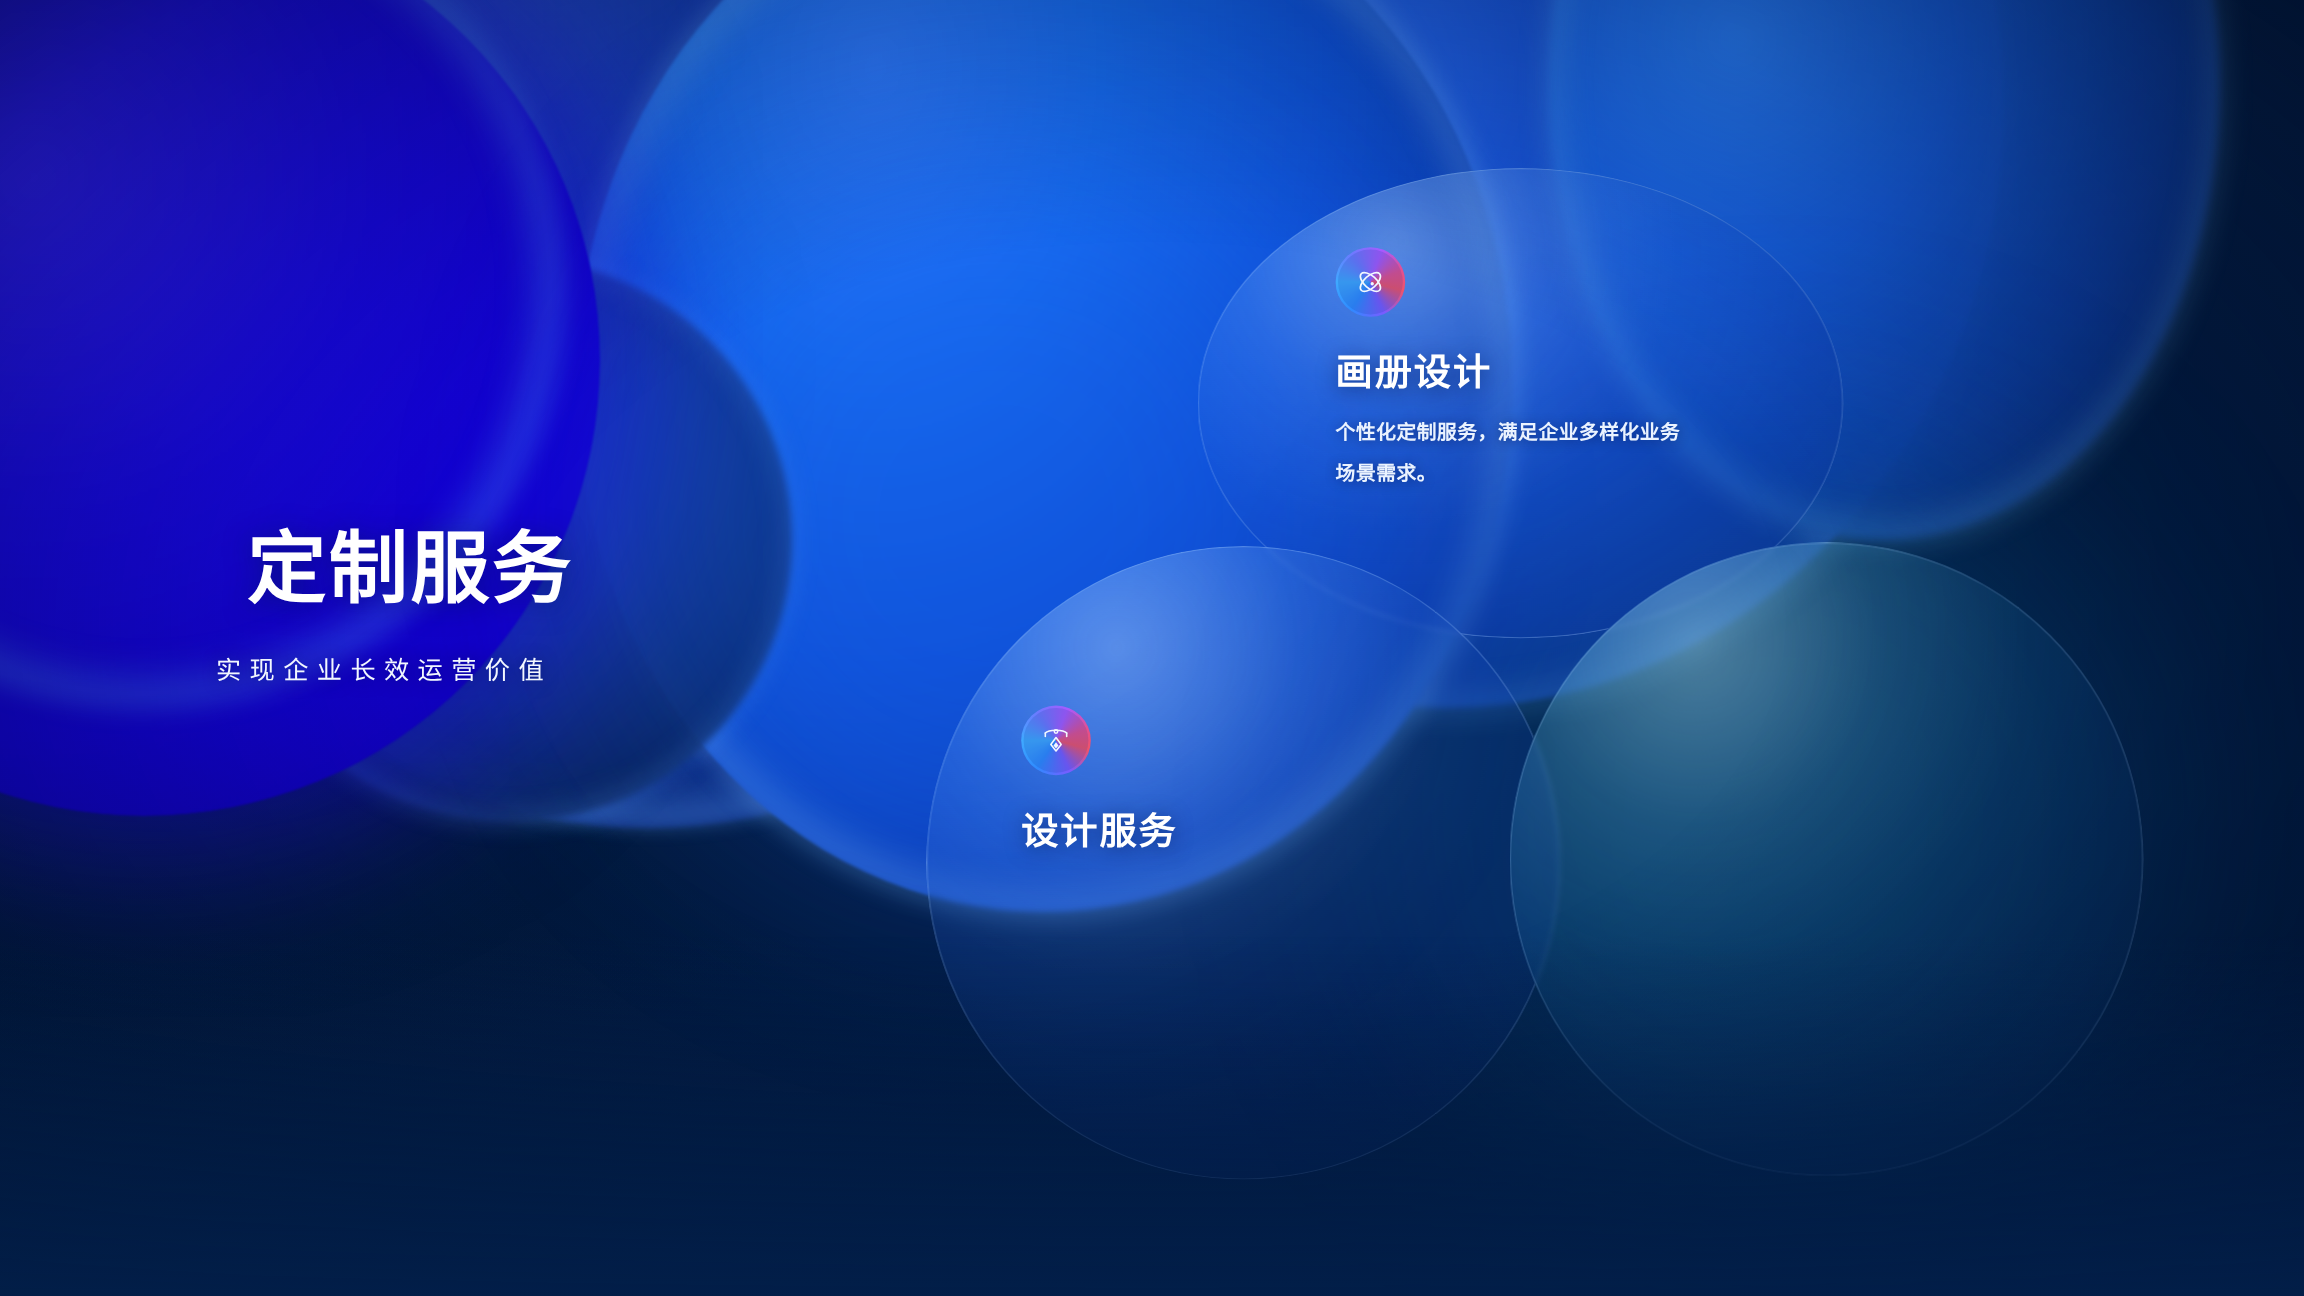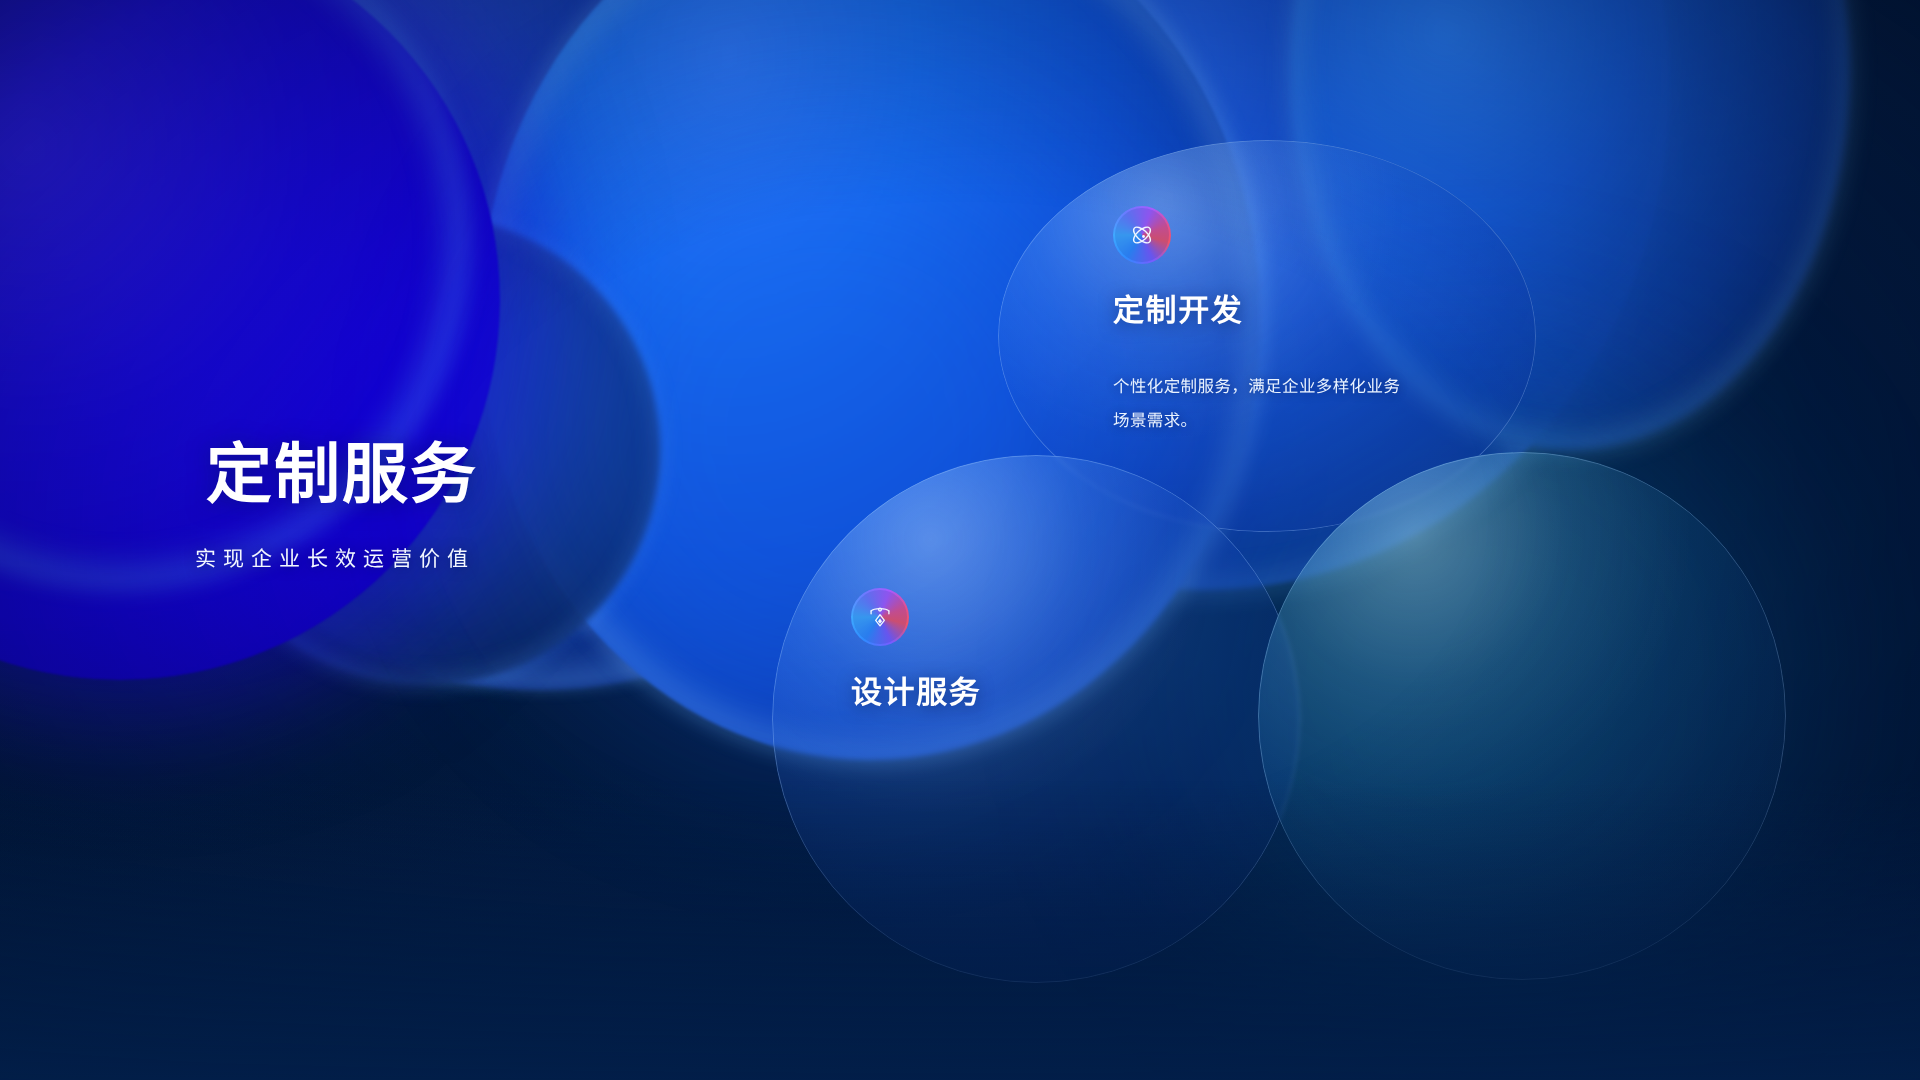--- a/index.html
+++ b/index.html
@@ -132,21 +132,21 @@
   
   .hero { position:absolute; left:178px; top:438px; width:560px; }
   .hero-title {
     font-size:66px; font-weight:700; color:#ffffff;
     letter-spacing:2px; line-height:1.12;
     text-shadow:0 2px 22px rgba(0,24,80,.55);
     white-space:nowrap;
     margin-left:28px;
   }
   .hero-sub {
-    margin-top:30px; margin-left:17px;
+    margin-top:30px; margin-left:2px;
     font-size:21px; color:#f2f7ff; font-weight:400;
     letter-spacing:7px;
     text-shadow:0 1px 12px rgba(0,22,70,.5);
     white-space:nowrap;
   }
 
   
   .bubble {
     position:absolute;
     border-radius:50%;
@@ -206,22 +206,22 @@
   }
   .card-icon svg { display:block; }
 
   .card-title {
     font-size:31px; font-weight:700; color:#fff;
     letter-spacing:1.6px; line-height:1.2;
     text-shadow:0 2px 16px rgba(0,20,70,.5);
     white-space:nowrap;
   }
   .card-desc {
-    margin-top:41px;
-    font-size:16.5px; color:#eaf3ff; font-weight:400;
+    margin-top:16px;
+    font-size:16.5px; color:#eaf3ff; font-weight:700;
     line-height:2.05; letter-spacing:.4px;
     text-shadow:0 1px 10px rgba(0,18,60,.45);
   }
 
   #card-dev    { left:1113px; top:206px;  width:320px; }
   #card-dev    .card-desc { width:300px; }
   #card-design { left:851px;  top:588px;  width:320px; }
   #card-design .card-desc { width:310px; }
   #card-video  { left:1381px; top:588px;  width:320px; }
   #card-video  .card-desc { width:300px; }
@@ -278,21 +278,21 @@
   <div class="card" id="card-dev">
     <div class="card-icon">
       <div class="card-icon-inner">
         <svg width="30" height="30" viewBox="0 0 32 32" fill="none" stroke="#f2f8ff" stroke-width="1.5" stroke-linecap="round">
           <ellipse cx="16" cy="16" rx="11" ry="5.4" transform="rotate(-42 16 16)"></ellipse>
           <ellipse cx="16" cy="16" rx="11" ry="5.4" transform="rotate(42 16 16)"></ellipse>
           <circle cx="17.6" cy="17.6" r="1.5" fill="#f2f8ff" stroke="none"></circle>
         </svg>
       </div>
     </div>
-    <div class="card-title">定制开发</div>
+    <div class="card-title">画册设计</div>
     <div class="card-desc">个性化定制服务，满足企业多样化业务场景需求。</div>
   </div>
 
   <div class="card" id="card-design">
     <div class="card-icon">
       <div class="card-icon-inner">
         <svg width="30" height="30" viewBox="0 0 32 32" fill="none" stroke="#f2f8ff" stroke-width="1.4" stroke-linecap="round" stroke-linejoin="round">
           <path d="M6.5 9.5 C 9.5 6.2, 22.5 6.2, 25.5 9.5"></path>
           <line x1="6.5" y1="9.5" x2="6.5" y2="12.6"></line>
           <line x1="25.5" y1="9.5" x2="25.5" y2="12.6"></line>

